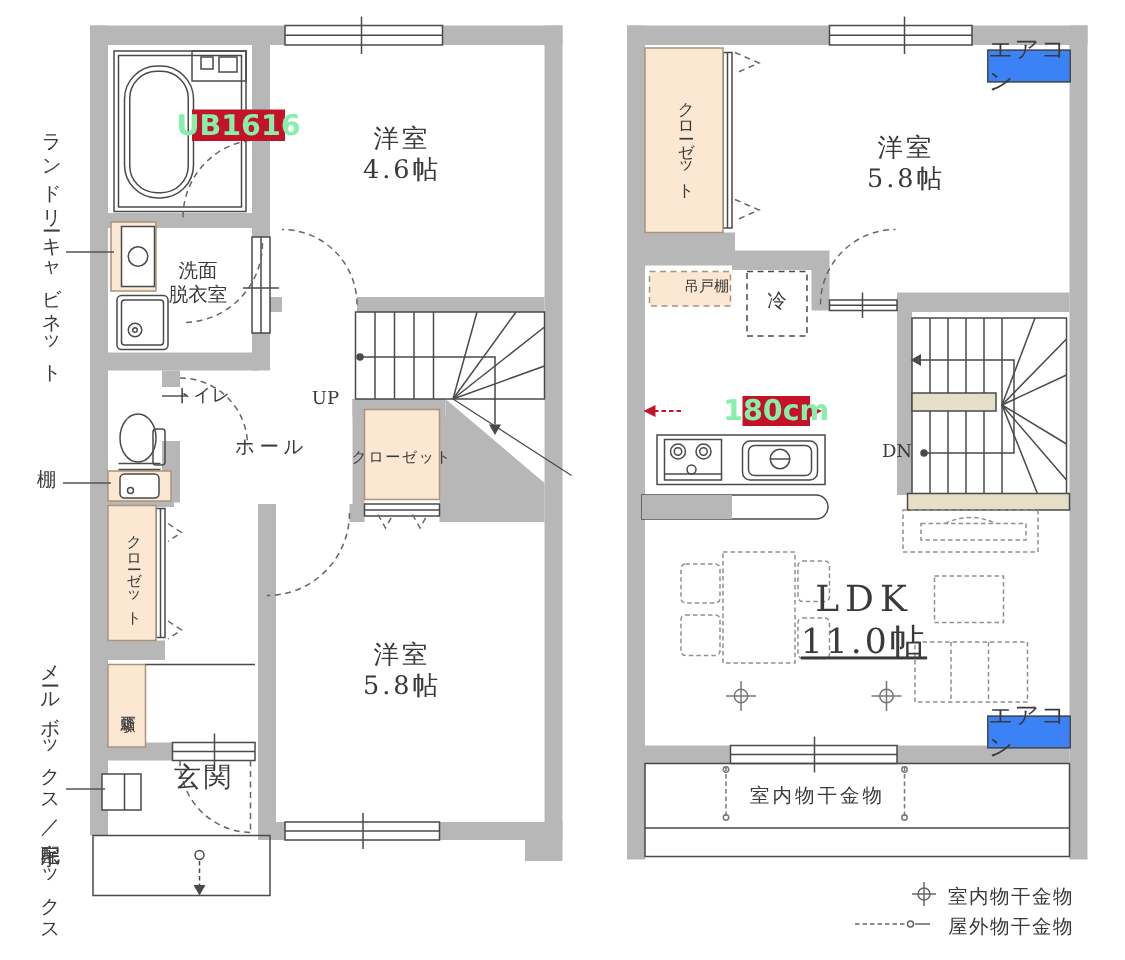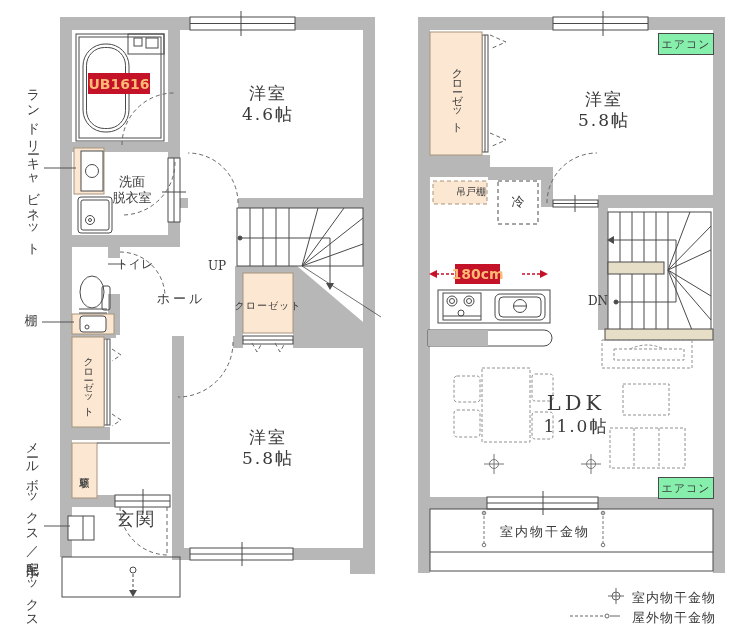--- a/index.html
+++ b/index.html
@@ -6,24 +6,24 @@
   #plan{position:relative;width:750px;height:640px;background:#ffffff;overflow:hidden;
         font-family:"DejaVu Serif","Liberation Serif",serif;color:#3a3a3a;}
   #plan svg{position:absolute;left:0;top:0;}
   .lbl{position:absolute;transform:translate(-50%,-50%);white-space:nowrap;text-align:center;line-height:1.25;}
   .vlbl{position:absolute;transform:translate(-50%,-50%);writing-mode:vertical-rl;text-orientation:upright;
         white-space:nowrap;letter-spacing:2px;}
   .room{font-size:17px;letter-spacing:2px;}
   .small{font-size:12px;}
   .mid{font-size:13px;}
   .tiny{font-size:10px;letter-spacing:1px;}
-  .box-lbl{position:absolute;border:1px solid #4a4a4a;background:#86efac;display:flex;align-items:center;
-           justify-content:center;font-size:11px;letter-spacing:1px;}
-  .red-lbl{position:absolute;background:#c41228;color:#fdba74;display:flex;align-items:center;justify-content:center;
-           font-family:"DejaVu Sans","Liberation Sans",sans-serif;font-weight:bold;font-size:14px;}
+  .box-lbl{position:absolute;border:1px solid #4a4a4a;background:#3b82f6;display:flex;align-items:center;
+           justify-content:center;font-size:16px;letter-spacing:1px;}
+  .red-lbl{position:absolute;background:#c41228;color:#86efac;display:flex;align-items:center;justify-content:center;
+           font-family:"DejaVu Sans","Liberation Sans",sans-serif;font-weight:bold;font-size:19px;margin-left:40px;}
   .legend-txt{position:absolute;font-size:13px;letter-spacing:1px;white-space:nowrap;}
 </style>
 </head>
 <body>
 
 <div id="plan">
 
 <svg width="750" height="640" viewBox="0 0 750 640">
 
   <g fill="#b7b7b7" stroke="none">
@@ -372,22 +372,22 @@
     <div>5.8帖</div>
   </div>
 
   <div class="box-lbl" style="left:658px;top:33px;width:54px;height:20px;">エアコン</div>
   <div class="lbl tiny" style="left:459px;top:192px;letter-spacing:0;margin-left:12px;">吊戸棚</div>
   <div class="lbl mid" style="left:518px;top:202px;">冷</div>
   <div class="red-lbl" style="left:455px;top:264px;width:45px;height:20px;">180cm</div>
   <div class="lbl small" style="left:598px;top:301px;">DN</div>
 
   <div class="lbl" style="left:576px;top:414px;">
-    <div style="font-size:21px;letter-spacing:4px;">LDK</div>
-    <div style="font-size:17px;letter-spacing:2px;">11.0帖</div>
+    <div style="font-size:24px;letter-spacing:4px;">LDK</div>
+    <div style="font-size:23px;letter-spacing:2px;text-decoration:underline;">11.0帖</div>
   </div>
 
   <div class="box-lbl" style="left:658px;top:477px;width:54px;height:20px;">エアコン</div>
   <div class="lbl mid" style="left:545px;top:532px;letter-spacing:2px;">室内物干金物</div>
 
   <div class="legend-txt" style="left:632px;top:589px;">室内物干金物</div>
   <div class="legend-txt" style="left:632px;top:609px;">屋外物干金物</div>
 
 </div>
 

